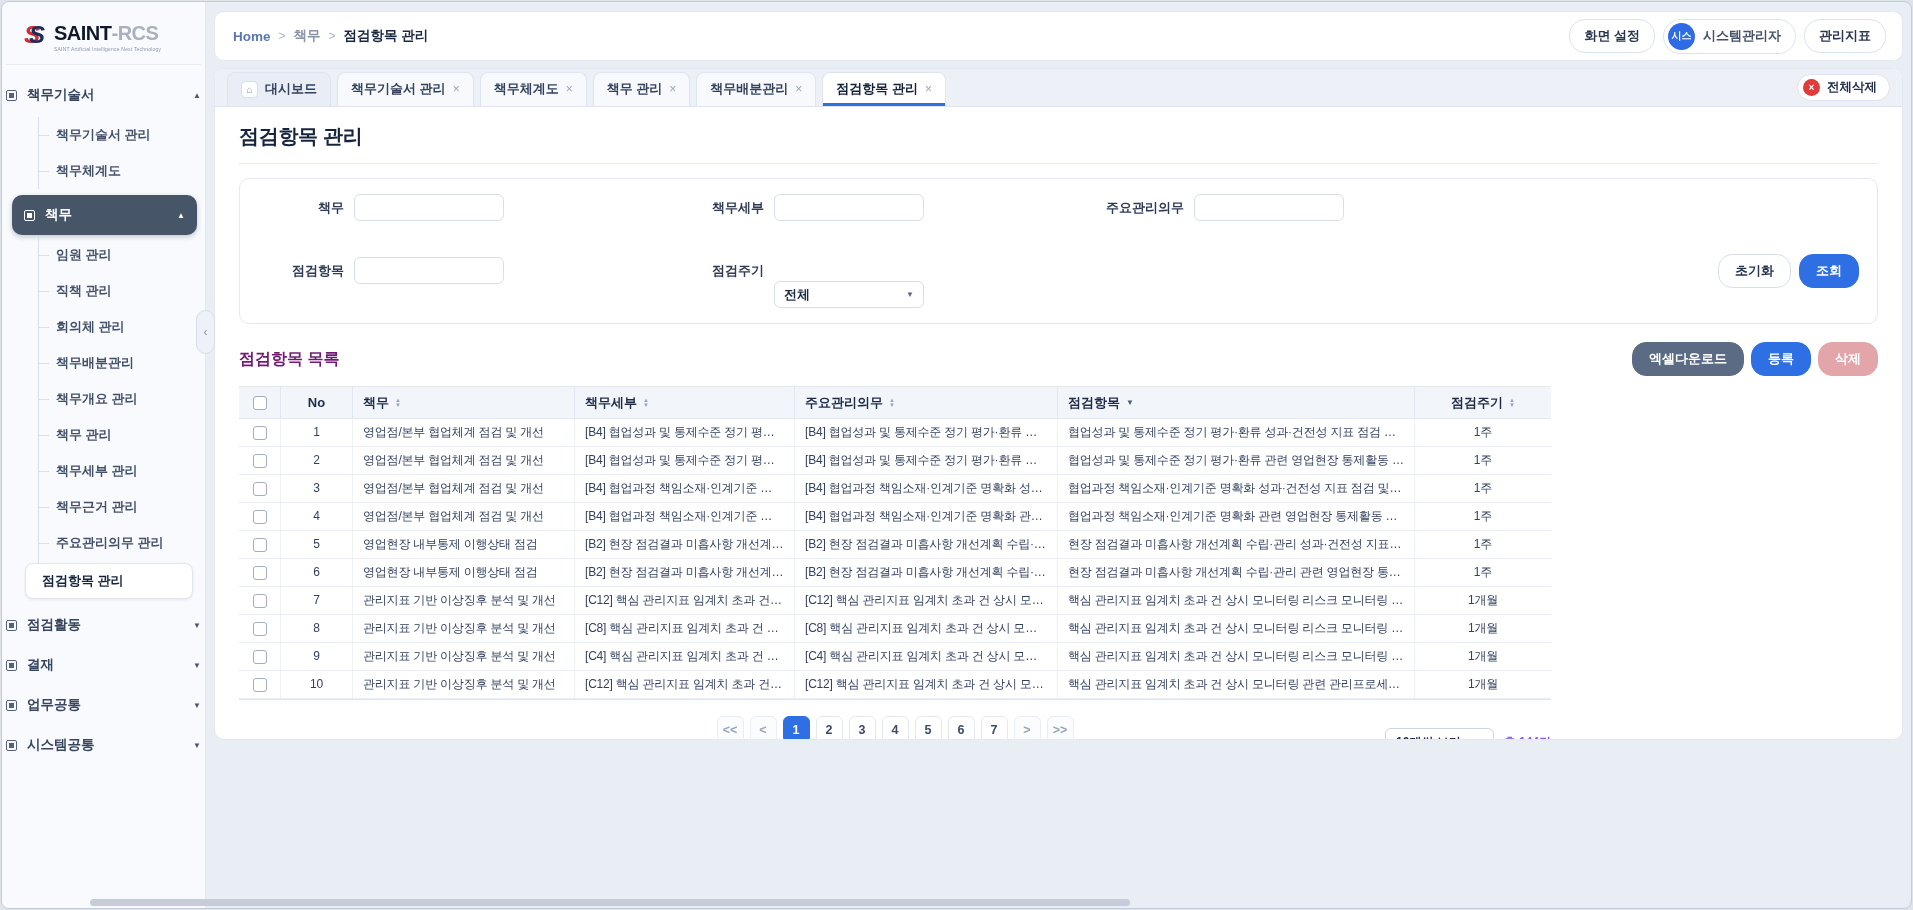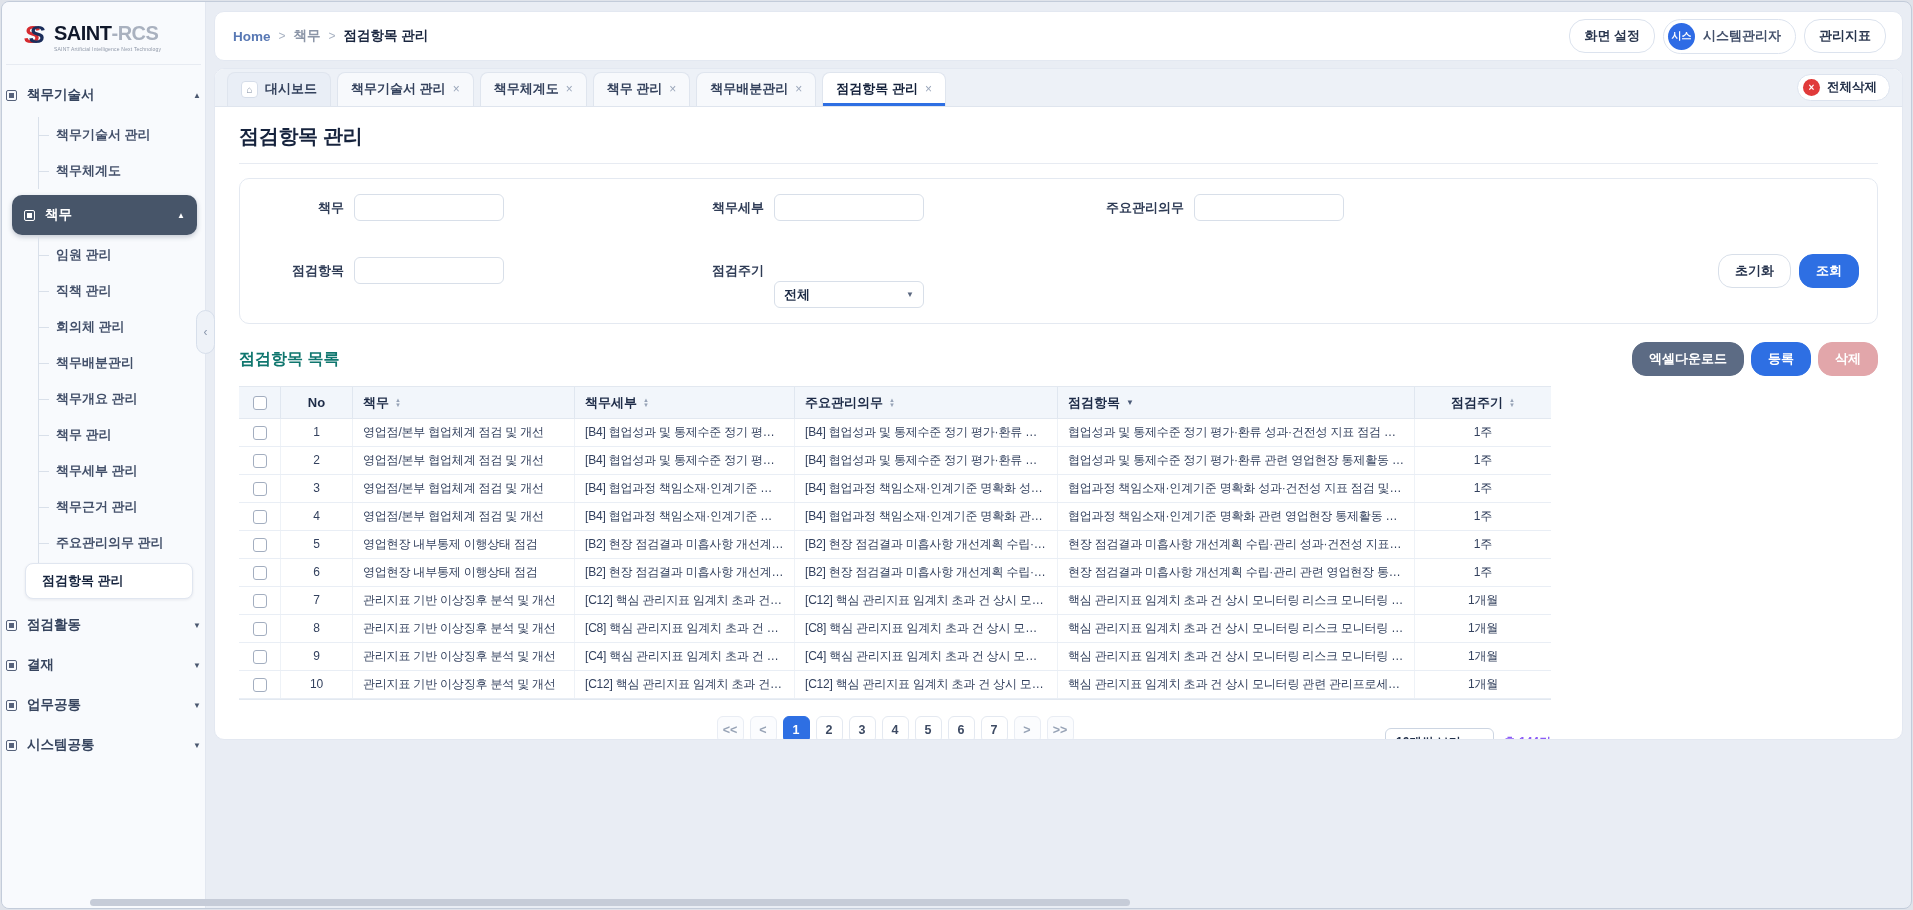--- a/index.html
+++ b/index.html
@@ -69,21 +69,21 @@
   .sel .sel-val { font-size:13px; font-weight:700; color:#1c2a45; }
   .sel .sel-arr { font-size:8px; color:#5b6880; }
   .form-actions { grid-column:3; justify-self:end; display:flex; gap:8px; }
   .btn { font-family:inherit; font-size:13px; font-weight:700; border-radius:14px; padding:7px 16px; cursor:pointer; border:1px solid transparent; }
   .btn-outline { background:#fff; border-color:#d8dfe9; color:#25324c; }
   .btn-primary { background:#2e6fe3; color:#fff; border-color:#2e6fe3; }
   .btn-slate { background:#5c6b84; color:#fff; border-color:#5c6b84; }
   .btn-danger-soft { background:#e2a6aa; color:#fff; border-color:#e2a6aa; }
 
   .list-header { margin:18px 0 10px; display:flex; align-items:center; }
-  .list-title { font-size:16px; font-weight:800; color:#0f766e; }
+  .list-title { font-size:16px; font-weight:800; color:#701a75; }
   .list-actions { margin-left:auto; display:flex; gap:7px; }
 
   .grid-table { width:1312px; border:1px solid #e2e8f0; border-left:none; border-right:none; font-size:12px; }
   .g-row { display:grid; grid-template-columns:42px 72px 222px 220px 263px 357px 136px; align-items:stretch; }
   .g-head { background:#f2f6fb; border-bottom:1px solid #e2e8f0; }
   .g-head .g-cell { height:31px; display:flex; align-items:center; gap:6px; font-size:13px; font-weight:700; color:#1d2b47; border-right:1px solid #e0e7f0; padding:0 10px; }
   .g-body .g-row { border-bottom:1px solid #e9eef5; }
   .g-body .g-cell { height:27px; line-height:27px; color:#33415e; border-right:1px solid #eef2f7; padding:0 10px; white-space:nowrap; overflow:hidden; text-overflow:ellipsis; letter-spacing:-0.2px; }
   .g-cell:last-child { border-right:none; }
   .g-cell.center { justify-content:center; text-align:center; }

